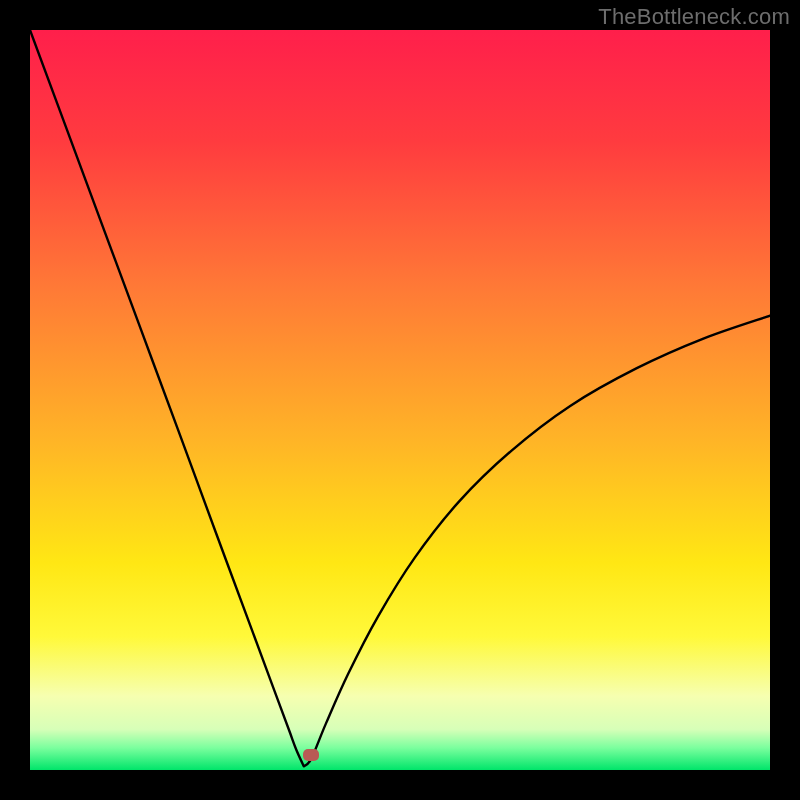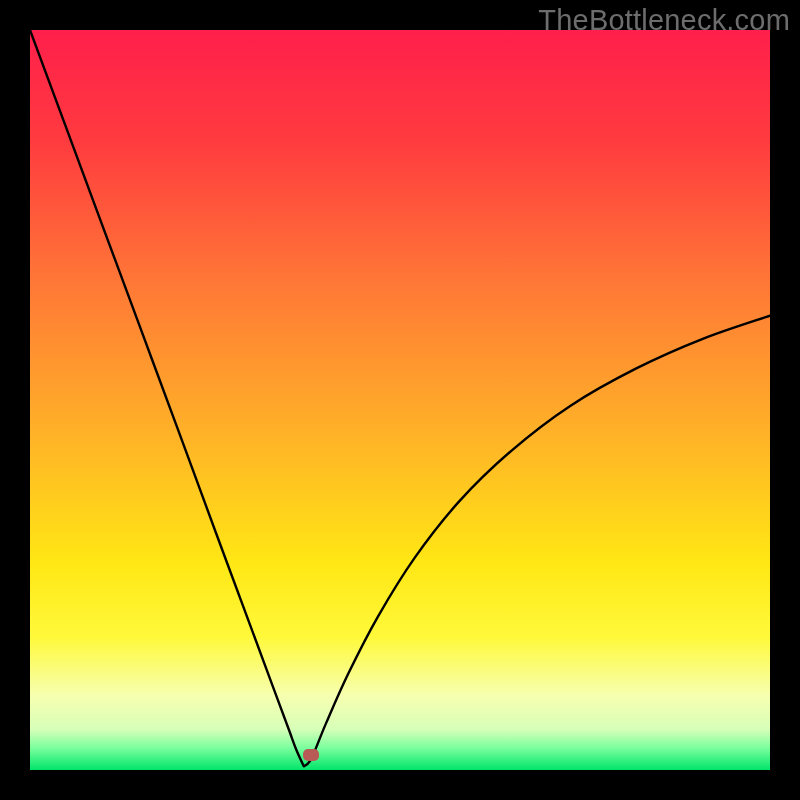--- a/index.html
+++ b/index.html
@@ -24,21 +24,21 @@
     left: 0;
     top: 0;
     width: 740px;
     height: 740px;
   }
   .watermark {
     position: absolute;
     top: 4px;
     right: 10px;
     color: #6d6d6d;
-    font-size: 29px;
+    font-size: 22px;
     font-weight: 500;
     letter-spacing: 0.2px;
     user-select: none;
   }
   .marker {
     position: absolute;
     width: 16px;
     height: 12px;
     border-radius: 5px;
     transform: translate(-50%, -50%);

